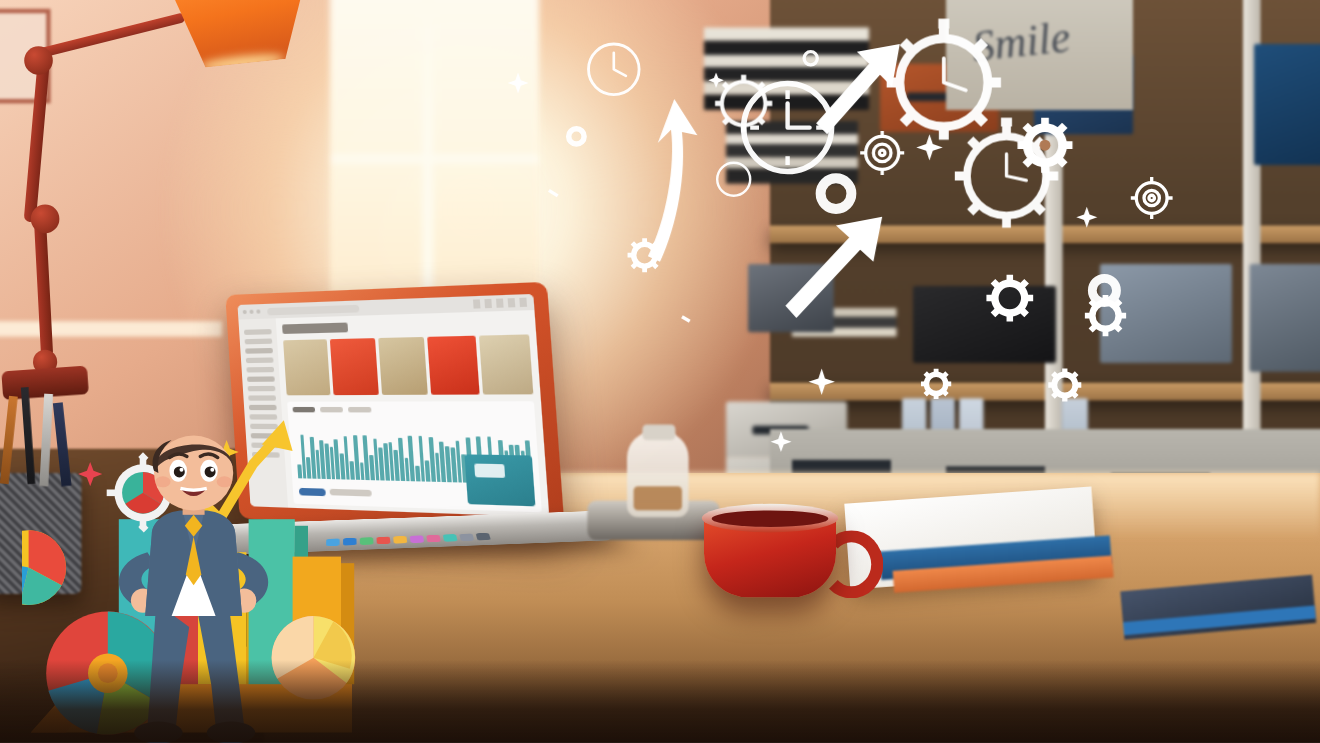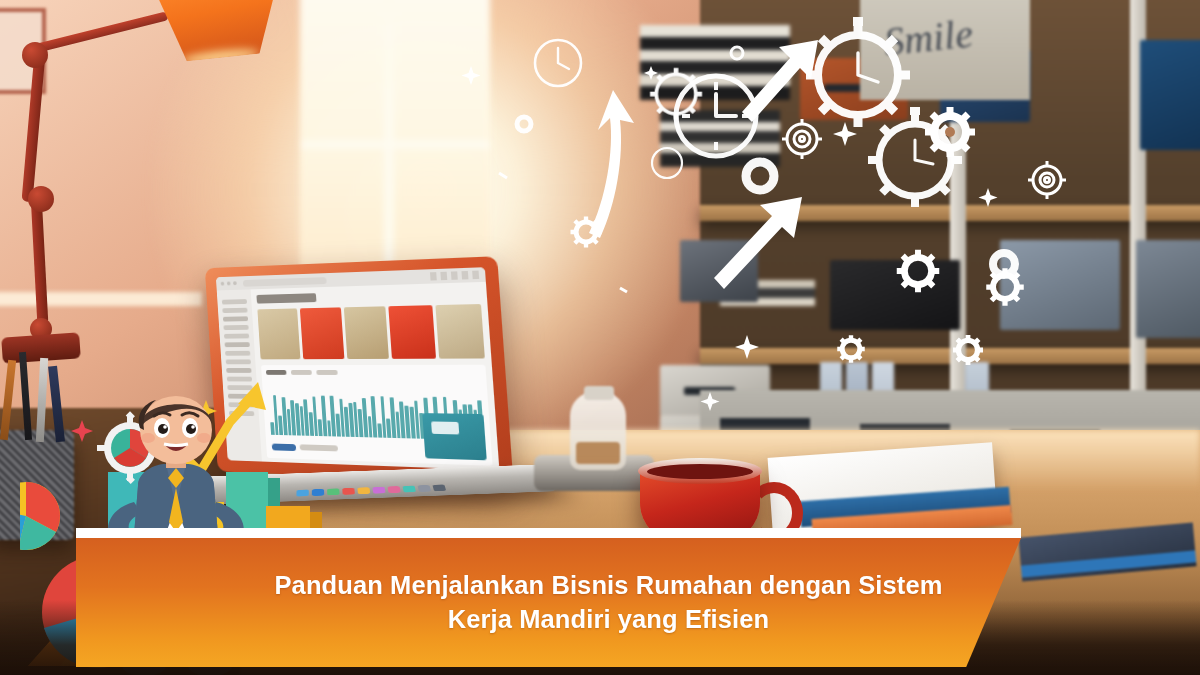--- a/index.html
+++ b/index.html
@@ -691,23 +691,14 @@
         <path d="M48 34 q12 14 24 0 q-12 6 -24 0 z" fill="#7d2b2b"></path>
         <path d="M48 34 q12 3 24 0" stroke="#fff" stroke-width="3" fill="none"></path>
         <ellipse cx="32" cy="28" rx="7" ry="5" fill="#f0a283" opacity=".65"></ellipse>
         <ellipse cx="88" cy="28" rx="7" ry="5" fill="#f0a283" opacity=".65"></ellipse>
       </g>
     </svg>
   </div>
 
   <div class="desk-shadow"></div>
 
-  <div class="banner-wrap">
-    <div class="banner-white"></div>
-    <div class="banner">
-      <div class="banner-text">
-        <span>Panduan Menjalankan Bisnis Rumahan dengan Sistem</span>
-        <span class="l2">Kerja Mandiri yang Efisien</span>
-      </div>
-    </div>
-  </div>
 
 </div>
 
 </body></html>

